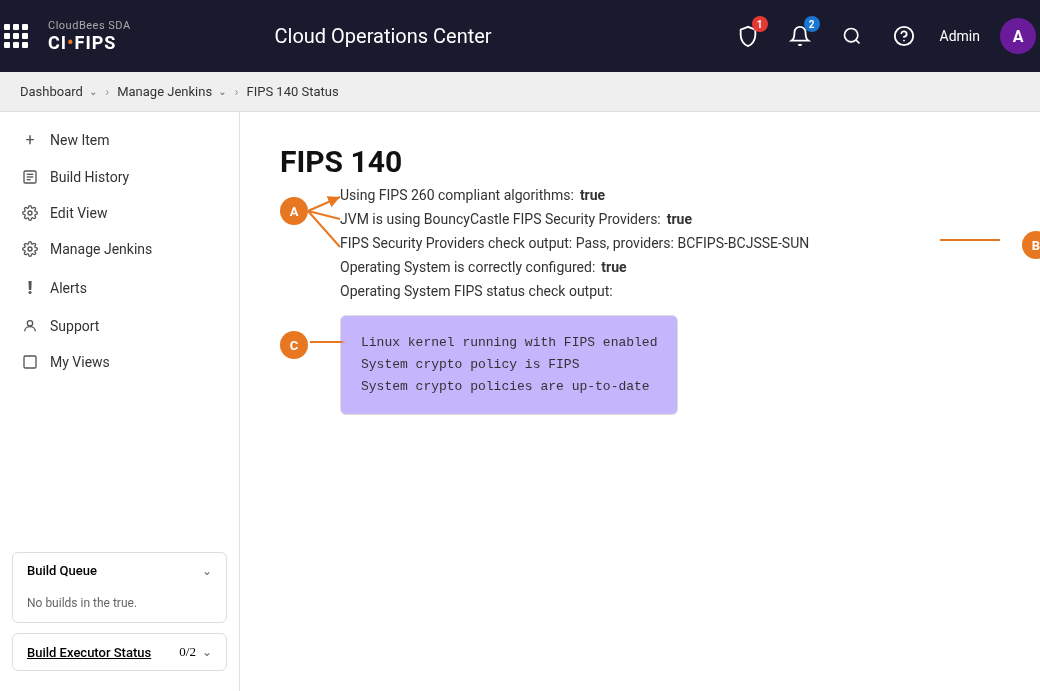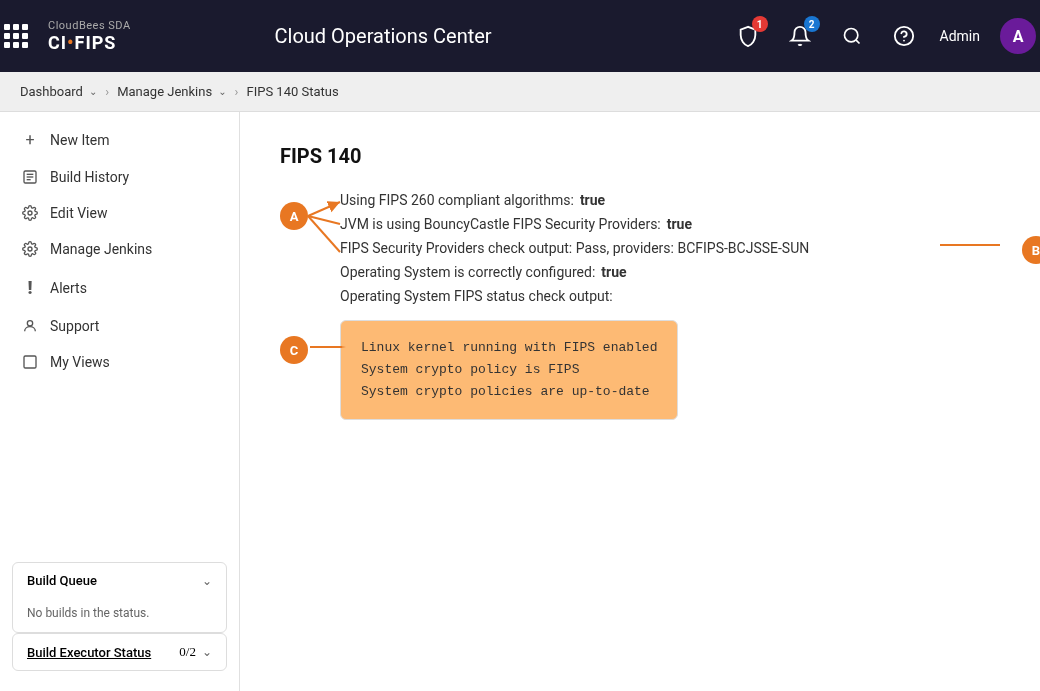--- a/index.html
+++ b/index.html
@@ -127,20 +127,21 @@
       color: #333;
     }
     .sidebar-icon { font-size: 16px; color: #555; width: 20px; display: flex; align-items: center; justify-content: center; }
     .sidebar-label { font-size: 14px; }
 
     .sidebar-bottom {
       margin-top: auto;
       padding: 12px;
       display: flex;
       flex-direction: column;
+      gap: 10px;
     }
     .build-queue-box, .build-executor-box {
       border: 1px solid #ddd;
       border-radius: 6px;
       background: white;
     }
     .box-header {
       display: flex;
       align-items: center;
       justify-content: space-between;
@@ -160,38 +161,38 @@
     .chevron-icon { font-size: 12px; color: #666; }
 
     
     .content {
       flex: 1;
       padding: 32px 40px;
       overflow-y: auto;
       background: white;
     }
     .page-title {
-      font-size: 20px;
+      font-size: 30px;
       font-weight: 700;
-      margin-bottom: 24px;
+      margin-bottom: 8px;
       color: #111;
     }
     .info-line {
       font-size: 14px;
       color: #333;
       margin-bottom: 8px;
       display: flex;
       align-items: center;
       gap: 6px;
     }
     .info-line .bold { font-weight: 700; }
 
     
     .code-block {
-      background: #fdba74;
+      background: #c4b5fd;
       border: 1px solid #ddd;
       border-radius: 6px;
       padding: 16px 20px;
       font-family: 'Courier New', Courier, monospace;
       font-size: 13px;
       color: #333;
       line-height: 1.7;
       margin-top: 8px;
       max-width: 620px;
     }
@@ -328,21 +329,21 @@
       <span class="sidebar-label">My Views</span>
     </div>
 
     <div class="sidebar-bottom">
       <div class="build-queue-box">
         <div class="box-header">
           <span>Build Queue</span>
           <span class="chevron-icon">⌄</span>
         </div>
         <div class="box-content">
-          <span>No builds in the status.</span>
+          <span>No builds in the true.</span>
         </div>
       </div>
       <div class="build-executor-box">
         <div class="box-header">
           <span style="text-decoration:underline; font-weight:500;">Build Executor Status</span>
           <span style="display:flex;align-items:flex-end;gap:6px;font-family:Liberation Serif, serif;">
             <span>0/2</span>
             <span class="chevron-icon">⌄</span>
           </span>
         </div>

